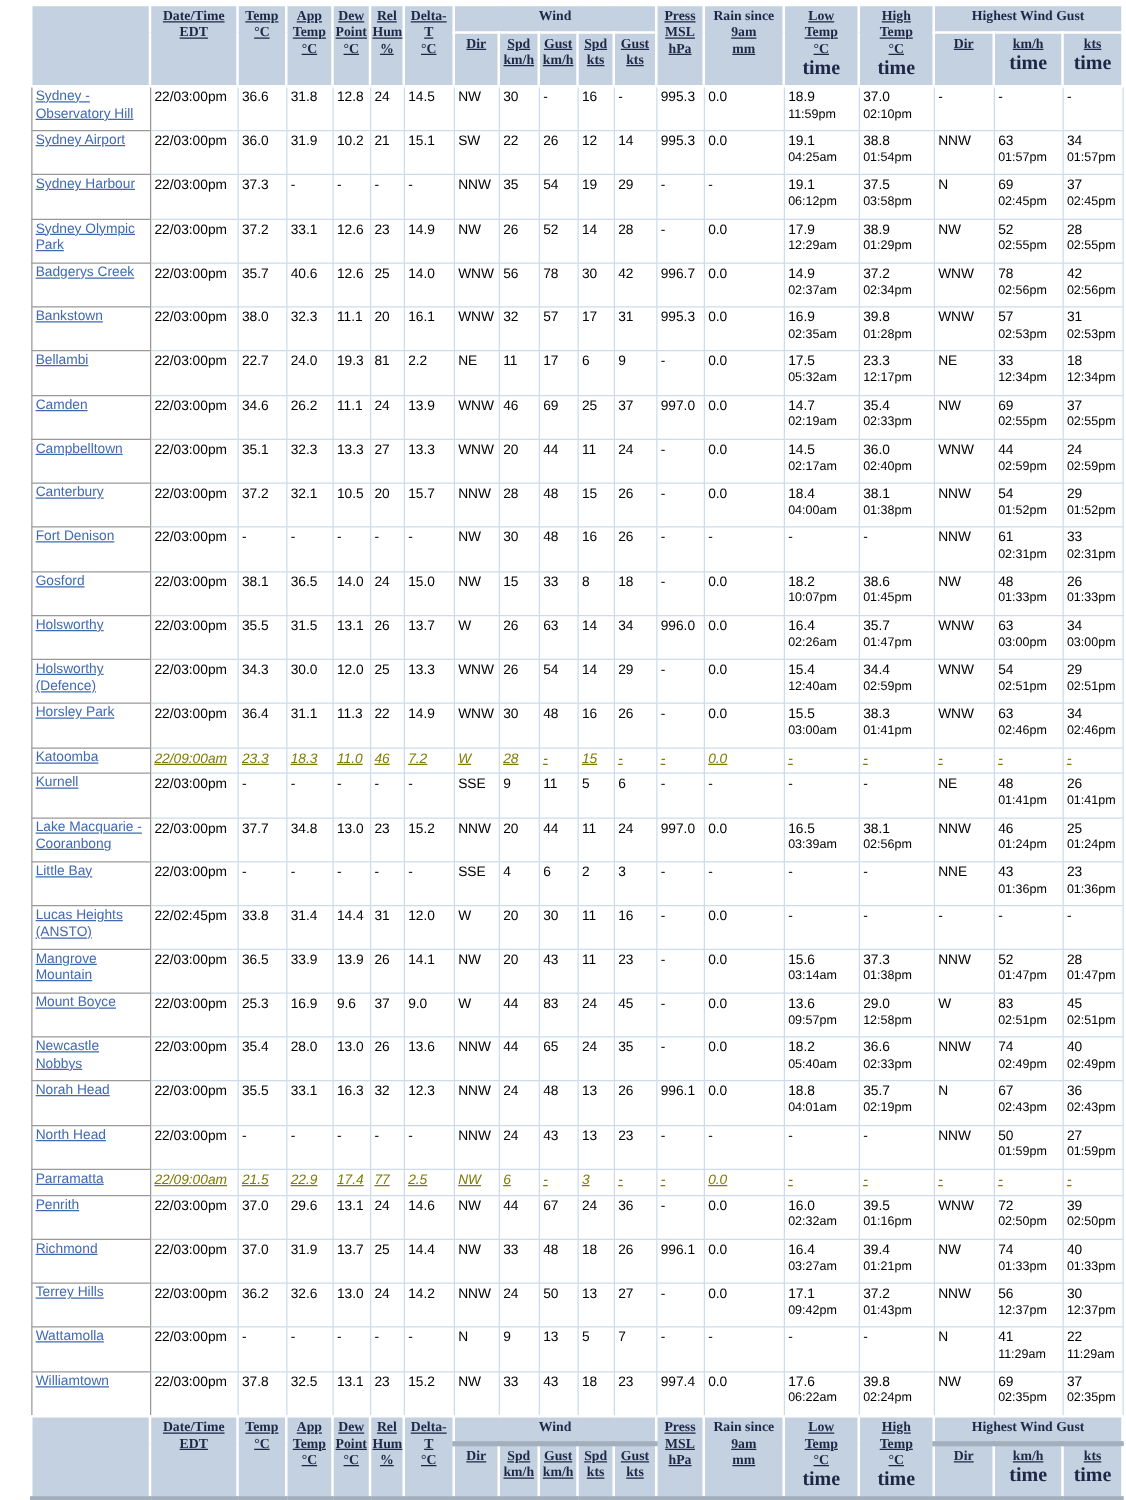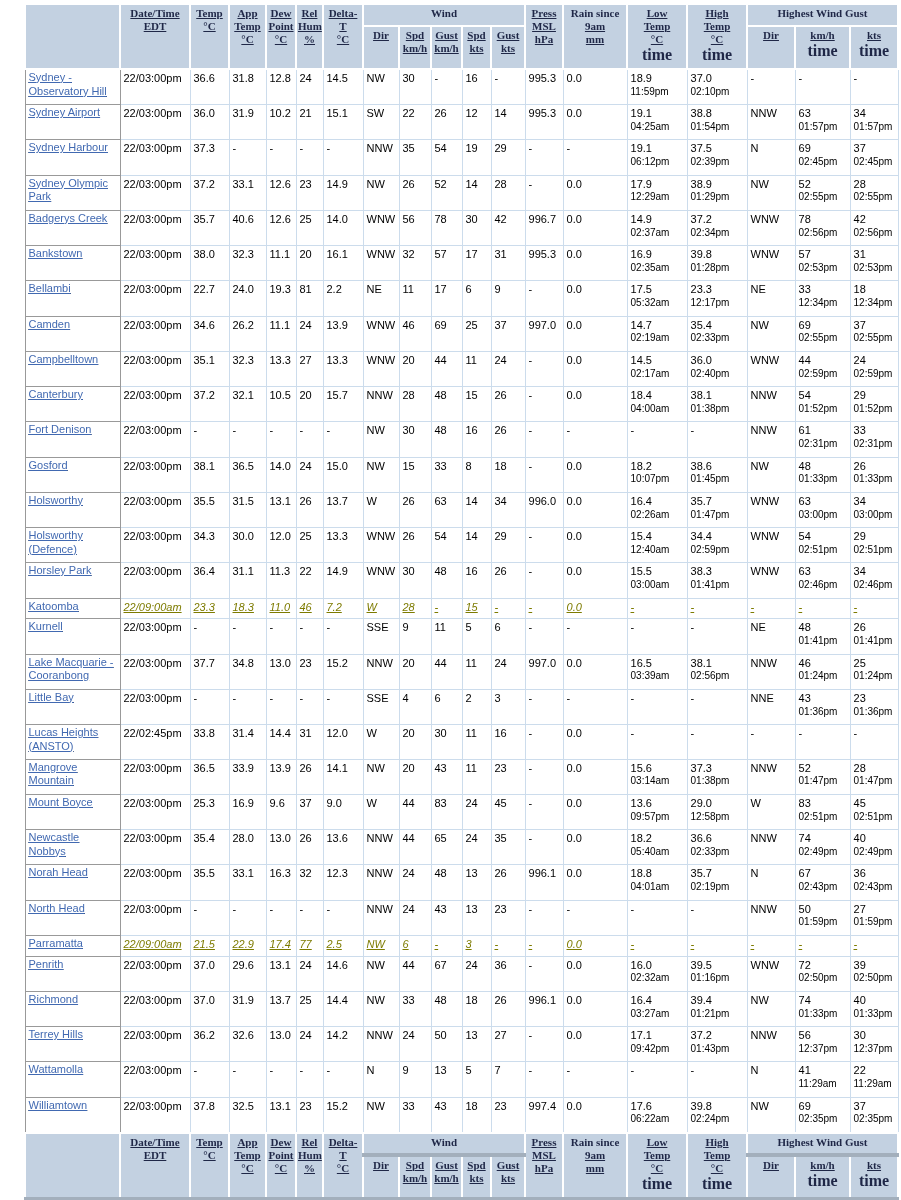--- a/index.html
+++ b/index.html
@@ -21,21 +21,21 @@
   tfoot th { border-bottom:4px solid var(--footer-line,#a3afbc); }
   th.corner { }
   .hl { display:block; text-decoration:underline; }
   .hl.nou { text-decoration:none; }
   .hl.tm { text-decoration:none; font-size:16px; font-weight:bold; }
   .grp span { text-decoration:none; }
   
   tbody th.station {
     font-weight:normal; text-align:left; vertical-align:top; background:#fff;
     border:1px solid var(--station-border,#999);
-    padding:1px 2px 5px 3px; line-height:1.25;text-decoration:underline;
+    padding:1px 2px 5px 3px; line-height:1.25;
   }
   tbody td {
     border:1px solid var(--grid,#ccdcec);
     vertical-align:top; text-align:left;
     padding:2px 1px 6px 3px; line-height:1.25;
   }
   a.slink { color:var(--link,#4169b1); text-decoration:underline; cursor:pointer; }
   td .val { display:block; }
   td .time { display:block; font-size:10px; }
   tr.stale td { color:var(--stale,#7d7b00); font-style:italic; }
@@ -247,21 +247,21 @@
     <td>19</td>
     <td>29</td>
     <td>-</td>
     <td>-</td>
     <td>
       <span class="val">19.1</span>
       <span class="time">06:12pm</span>
     </td>
     <td>
       <span class="val">37.5</span>
-      <span class="time">02:39pm</span>
+      <span class="time">03:58pm</span>
     </td>
     <td>N</td>
     <td>
       <span class="val">69</span>
       <span class="time">02:45pm</span>
     </td>
     <td>
       <span class="val">37</span>
       <span class="time">02:45pm</span>
     </td>

